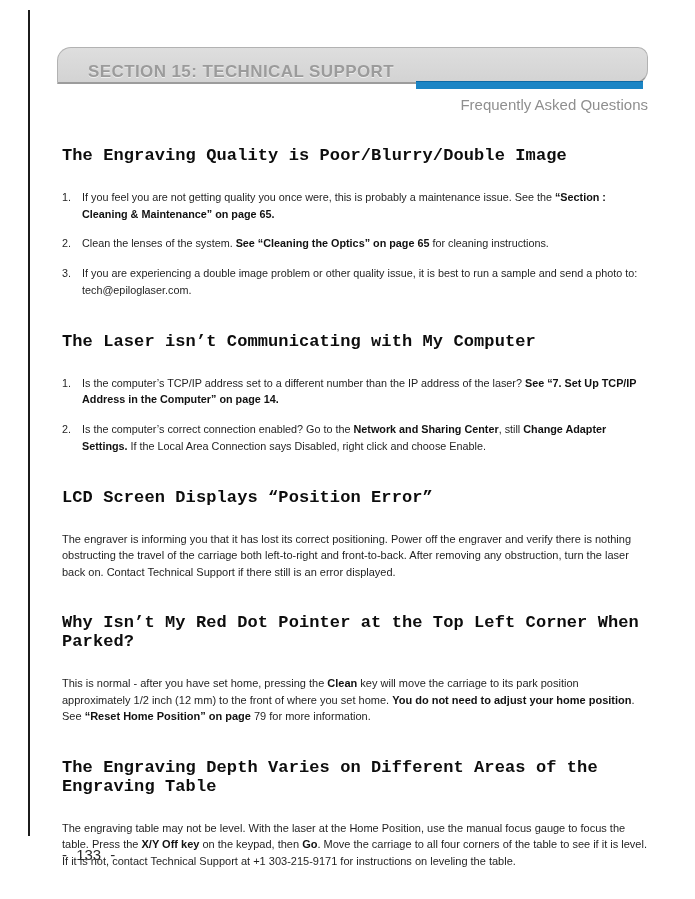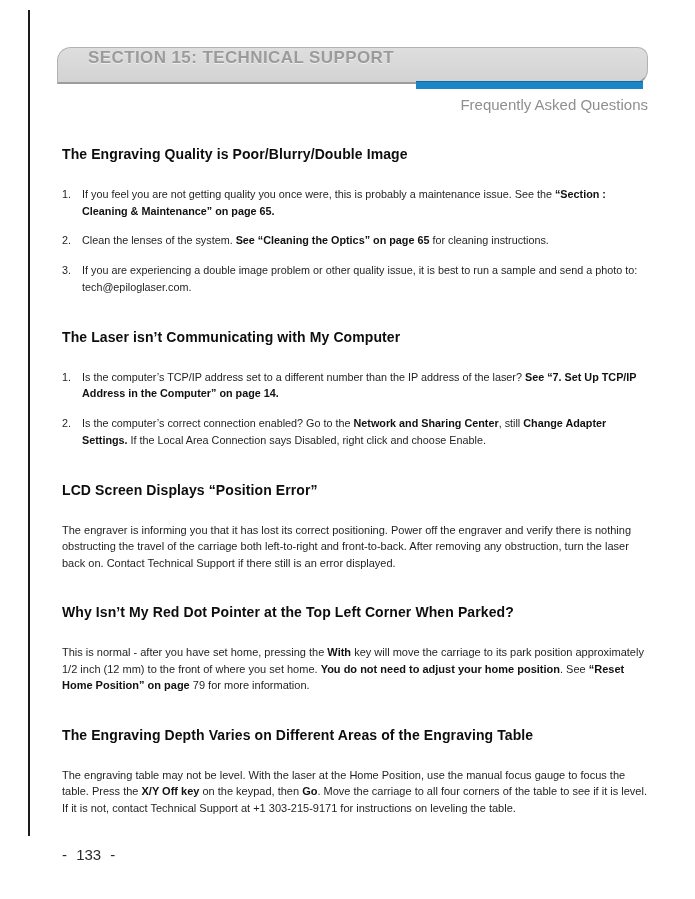--- a/index.html
+++ b/index.html
@@ -21,21 +21,21 @@
   
   .banner{
     position:relative;
     margin-left:-5px;
     width:591px;height:37px;
     background:linear-gradient(#dedede,#d3d3d3);
     border:1px solid #b2b2b2;
     border-bottom:2px solid #9c9c9c;
     border-radius:14px 10px 14px 0;
     box-sizing:border-box;
-    display:flex;align-items:flex-start;
+    display:flex;align-items:flex-end;
   }
   .banner-title{
     font-size:17px;font-weight:bold;letter-spacing:0.4px;
     color:#9b9b9b;
     padding-left:30px;
     text-shadow:0 1px 0 #eee;
     white-space:nowrap;
   }
   .accent-bar{
     position:absolute;right:4px;bottom:-7px;
@@ -46,22 +46,23 @@
   .subtitle{
     margin-top:12px;
     text-align:right;
     font-size:15px;
     color:#8f8f8f;
   }
   
   .faq-section{margin-top:33px;}
   .faq-section h2{
     margin:0 0 24px 0;
-    font-size:14px;font-weight:bold;color:#0d0d0d;
+    font-size:17px;font-weight:bold;color:#0d0d0d;
     letter-spacing:0.1px;
+    font-family:Liberation Mono, monospace;
   }
   .faq-list{margin:0;}
   .faq-item{
     display:flex;
     margin-bottom:13px;
     font-size:10.8px;line-height:1.55;
   }
   .item-num{flex:0 0 20px;}
   .item-text{flex:1;}
   .faq-para{
@@ -121,21 +122,21 @@
             <span class="item-text"><span>Is the computer’s correct connection enabled? Go to the </span><b>Network and Sharing Center</b><span>, still </span><b>Change Adapter Settings.</b><span> If the Local Area Connection says Disabled, right click and choose Enable.</span></span>
           </div>
         </div>
       </section>
       <section class="faq-section">
         <h2 class="section-heading">LCD Screen Displays “Position Error”</h2>
         <p class="faq-para"><span>The engraver is informing you that it has lost its correct positioning. Power off the engraver and verify there is nothing obstructing the travel of the carriage both left-to-right and front-to-back. After removing any obstruction, turn the laser back on. Contact Technical Support if there still is an error displayed.</span></p>
       </section>
       <section class="faq-section">
         <h2 class="section-heading">Why Isn’t My Red Dot Pointer at the Top Left Corner When Parked?</h2>
-        <p class="faq-para"><span>This is normal - after you have set home, pressing the </span><b>With</b><span> key will move the carriage to its park position approximately 1/2 inch (12 mm) to the front of where you set home. </span><b>You do not need to adjust your home position</b><span>. See </span><b>“Reset Home Position” on page</b><span> 79 for more information.</span></p>
+        <p class="faq-para"><span>This is normal - after you have set home, pressing the </span><b>Clean</b><span> key will move the carriage to its park position approximately 1/2 inch (12 mm) to the front of where you set home. </span><b>You do not need to adjust your home position</b><span>. See </span><b>“Reset Home Position” on page</b><span> 79 for more information.</span></p>
       </section>
       <section class="faq-section">
         <h2 class="section-heading">The Engraving Depth Varies on Different Areas of the Engraving Table</h2>
         <p class="faq-para"><span>The engraving table may not be level. With the laser at the Home Position, use the manual focus gauge to focus the table. Press the </span><b>X/Y Off key</b><span> on the keypad, then </span><b>Go</b><span>. Move the carriage to all four corners of the table to see if it is level. If it is not, contact Technical Support at +1 303-215-9171 for instructions on leveling the table.</span></p>
       </section>
     </div>
 
 </div>
 
 <div class="footer">- 133 -</div>

